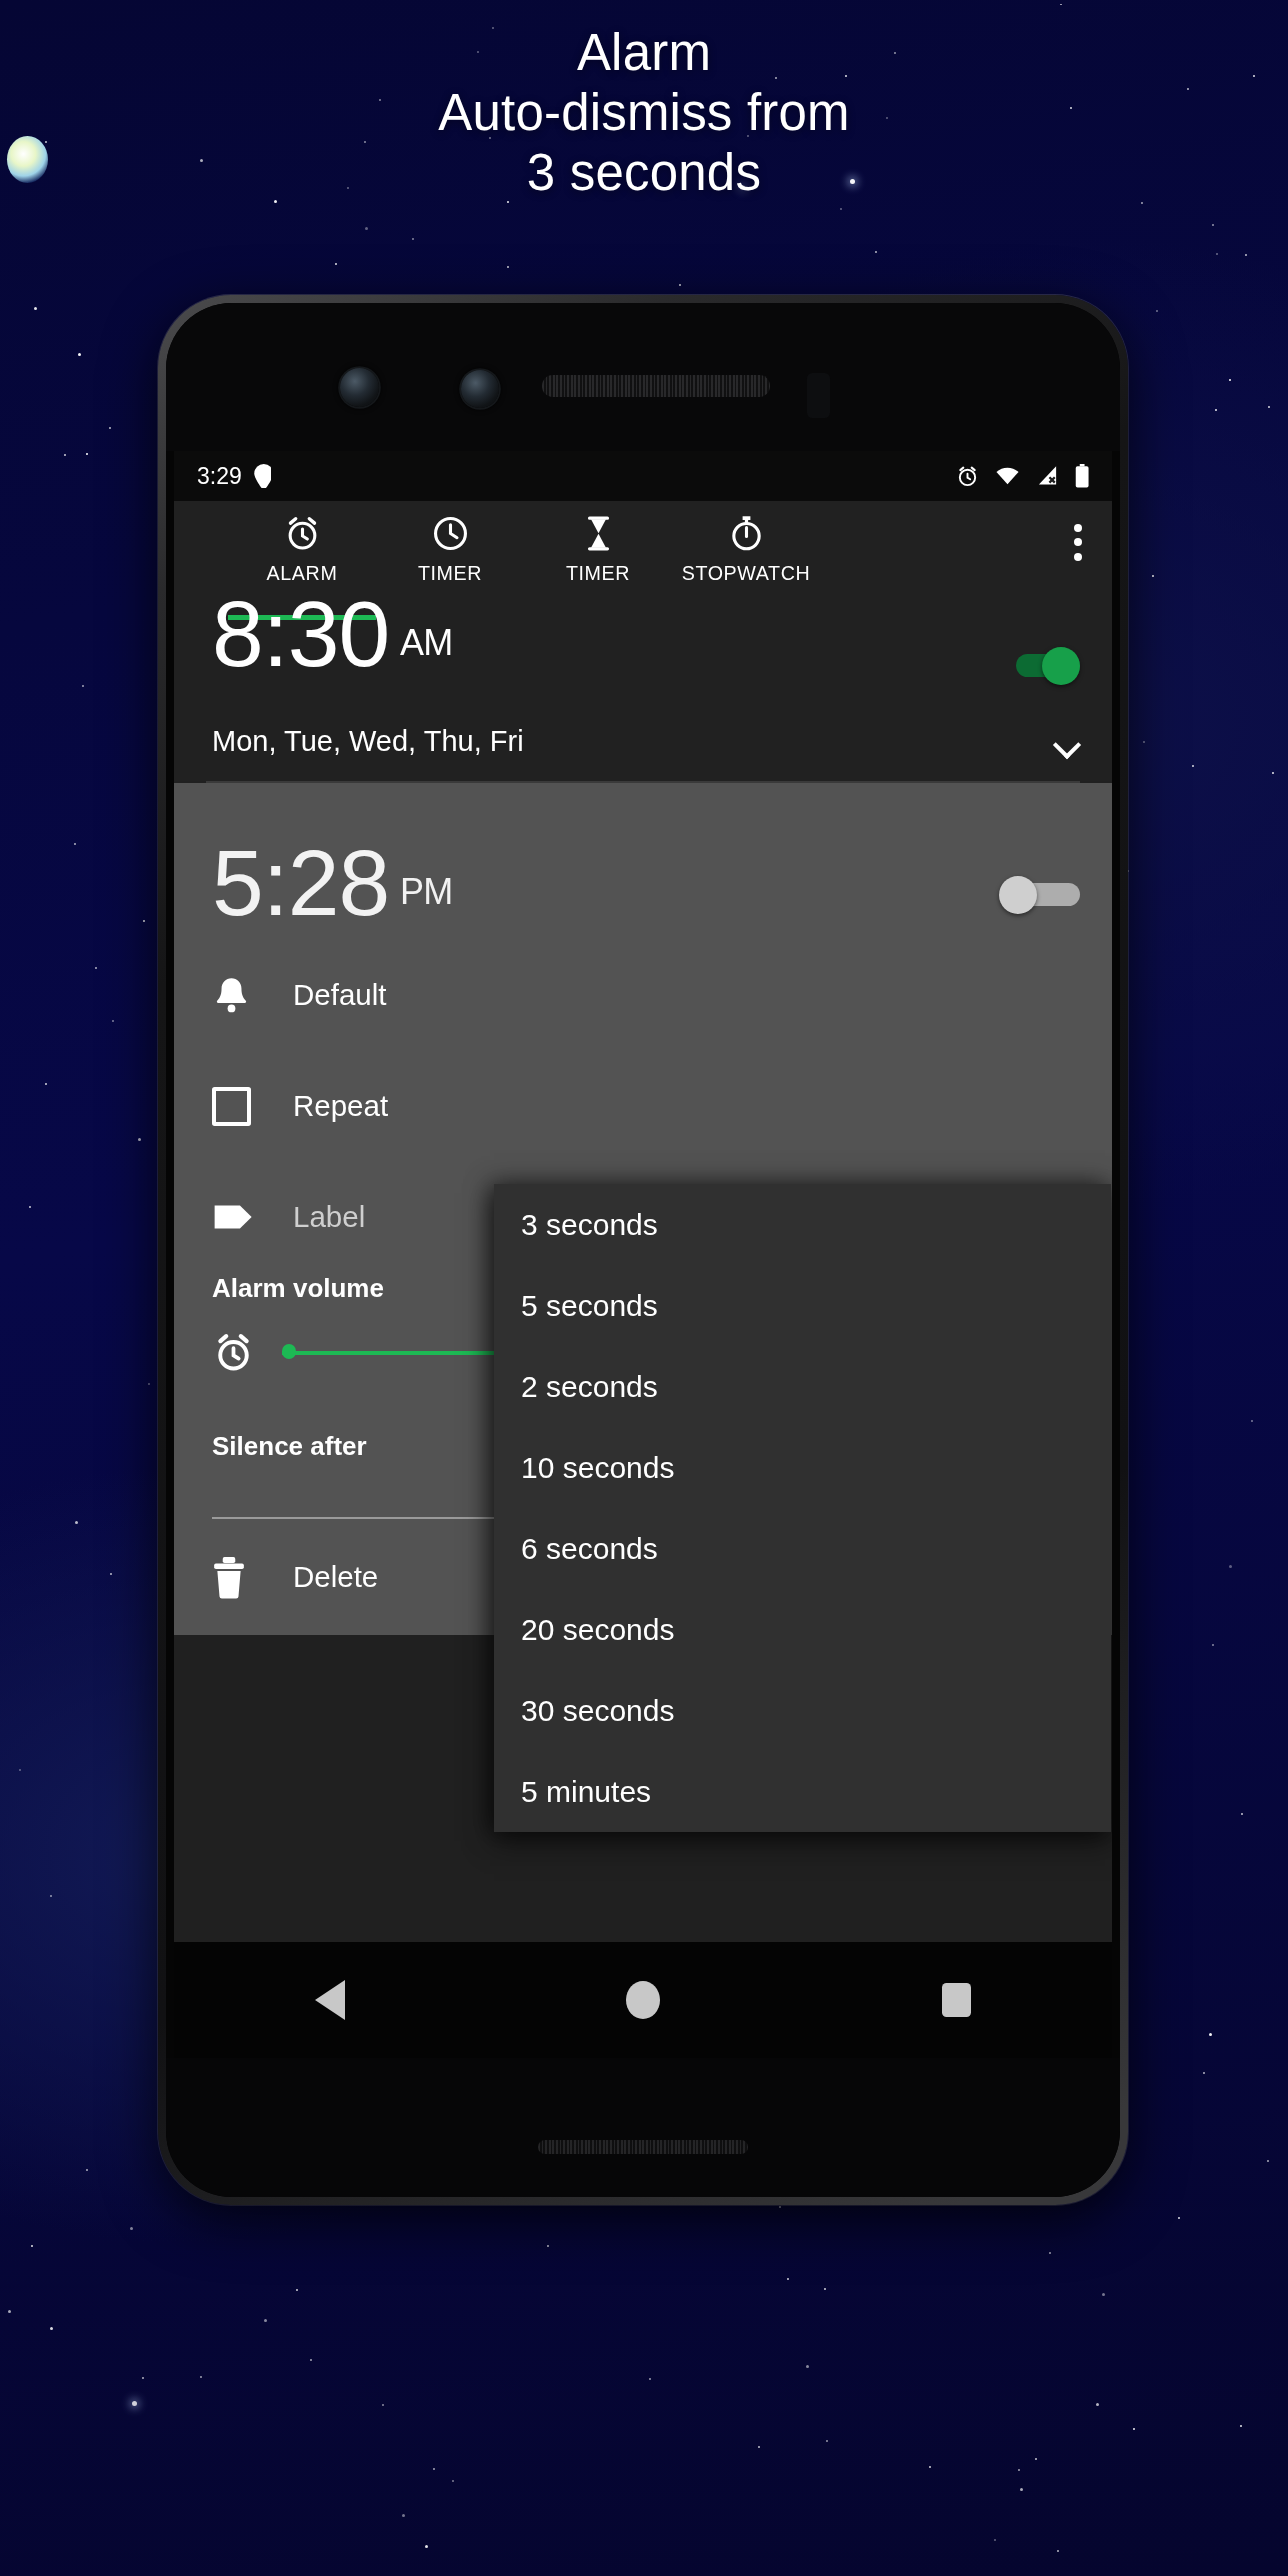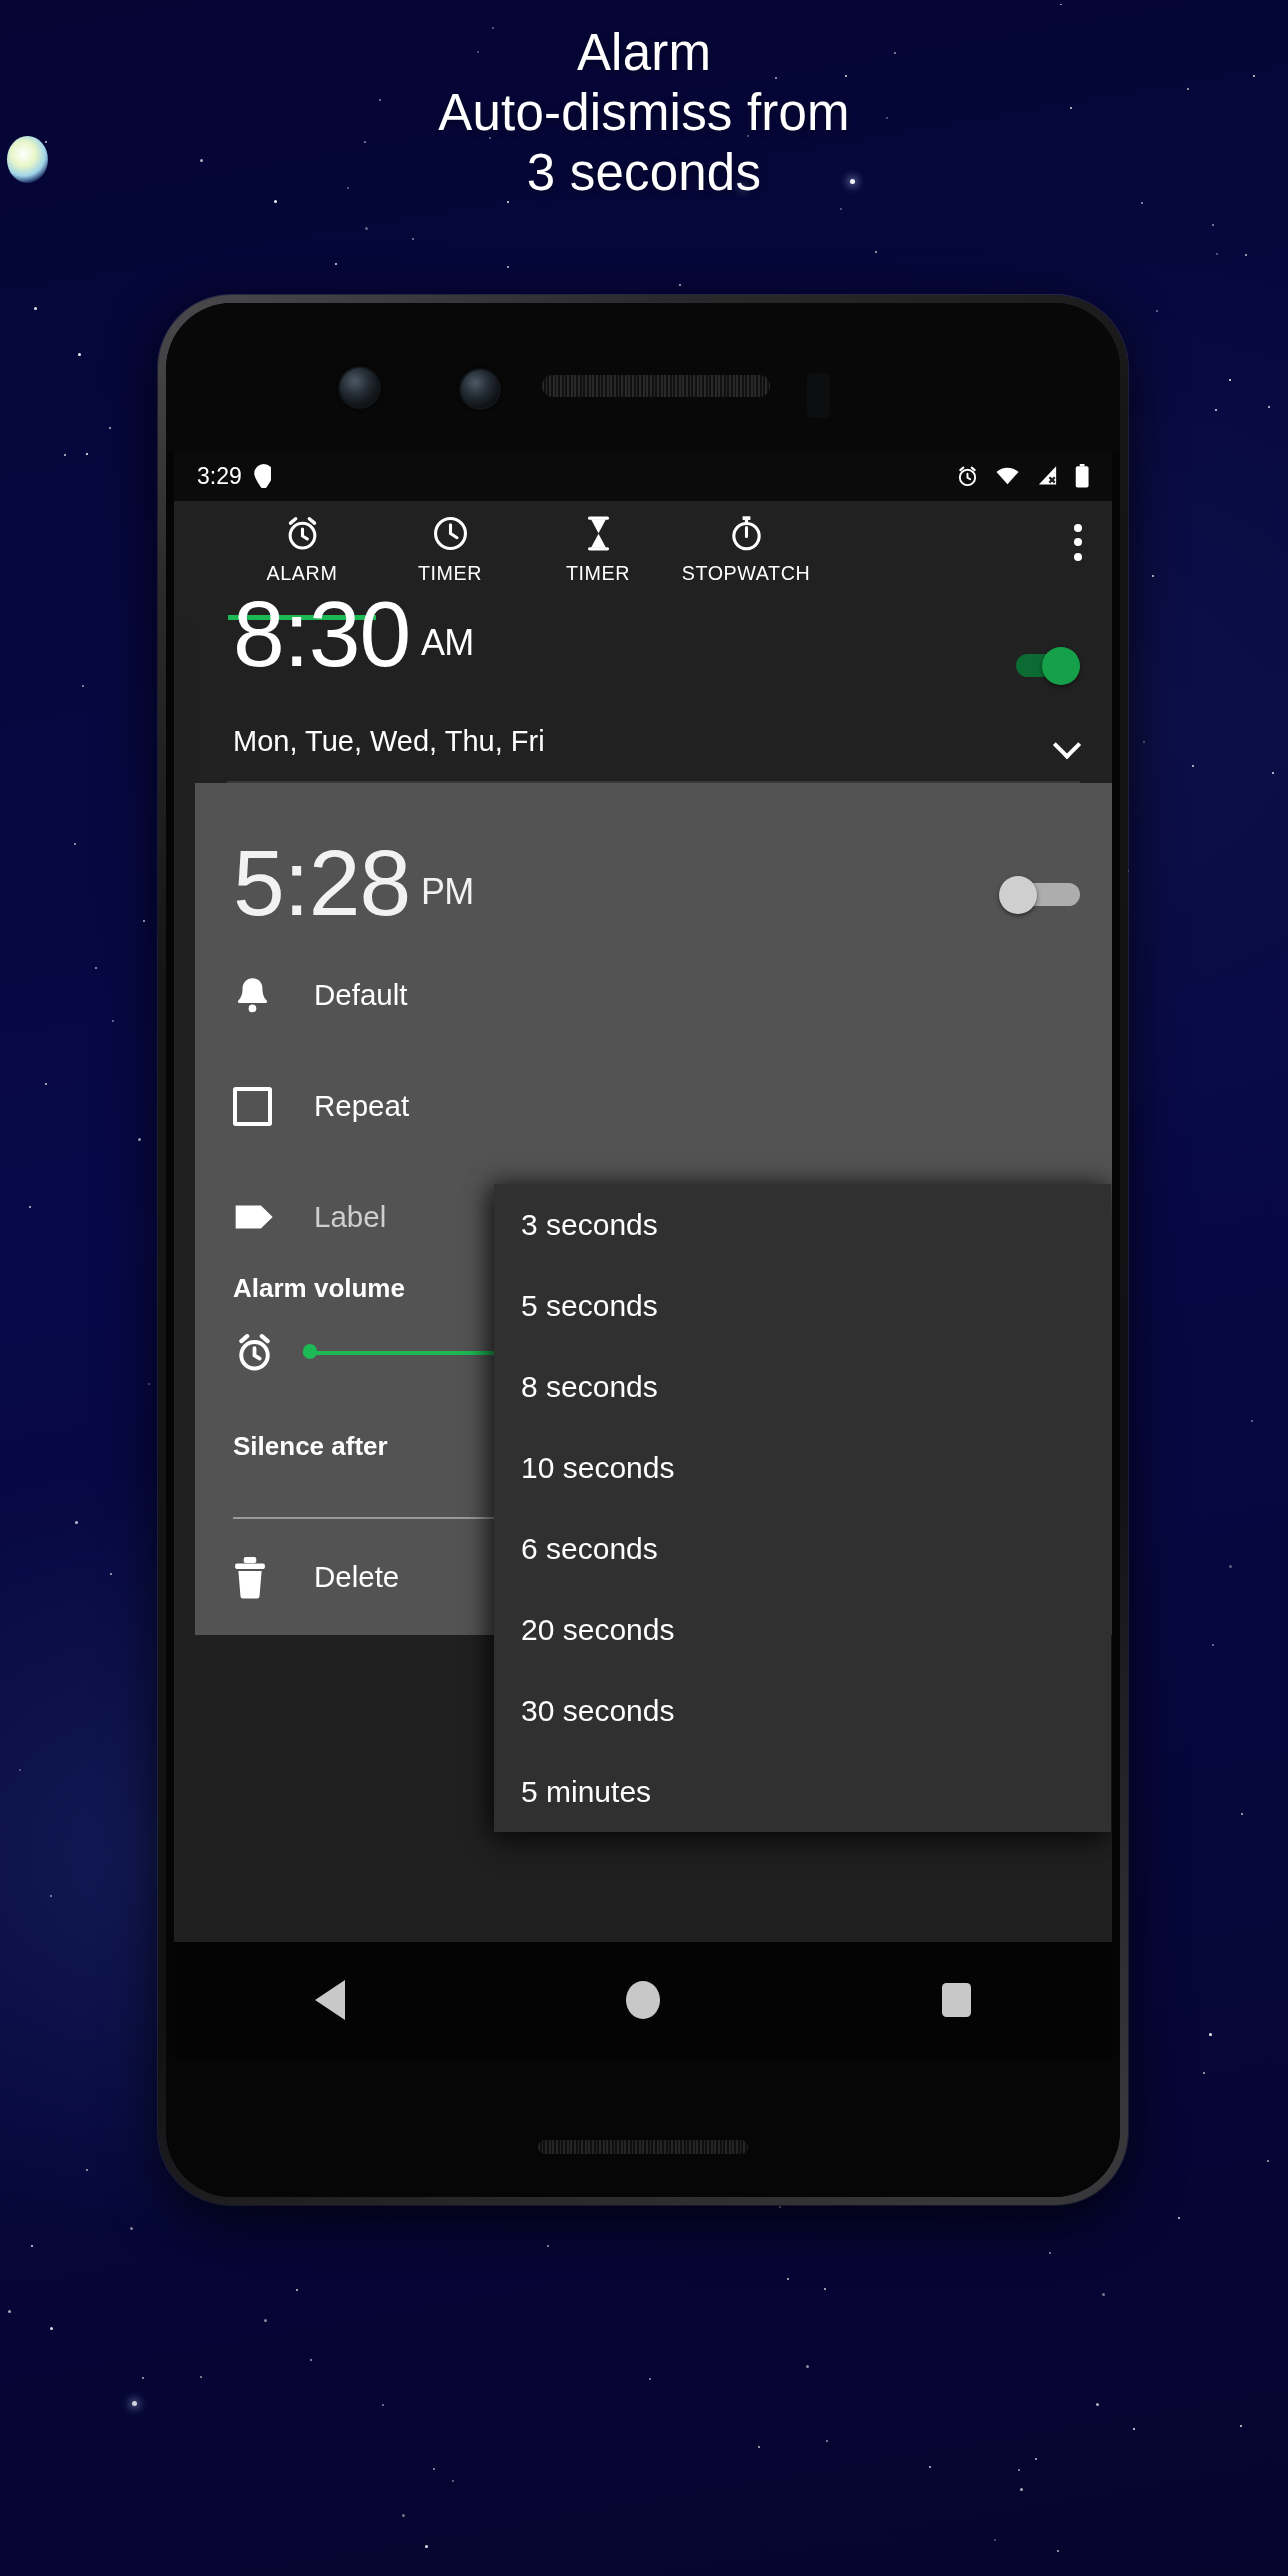--- a/index.html
+++ b/index.html
@@ -112,21 +112,21 @@
     position:absolute; right:30px; top:23px;
     display:flex; flex-direction:column; gap:6.3px; align-items:center;
   }
   #overflow span { width:8px; height:8px; border-radius:50%; background:#fff; display:block; }
   #tab-underline {
     position:absolute; left:54px; bottom:0;
     width:148px; height:5.4px; background:#1db954;
   }
 
   
-  #list { position:relative;padding-left:21px; }
+  #list { position:relative; }
   .alarm-card { position:relative; }
   #alarm1 { background:#212121; height:161px; position:relative; }
   .time-row { position:relative; height:107px; }
   .big-time {
     position:absolute; left:38px; top:-32px;
     font-size:93px; font-weight:300; color:#fff; letter-spacing:-0.9px;
     line-height:1;
   }
   .ampm { font-size:36px; font-weight:400; margin-left:10.7px; vertical-align:10.7px; }
   .toggle {
@@ -635,21 +635,21 @@
               </svg>
             </span>
             <span class="row-label">Delete</span>
           </div>
         </div>
       </div>
 
       <div id="dropdown">
         <div class="dd-item">3 seconds</div>
         <div class="dd-item">5 seconds</div>
-        <div class="dd-item">8 seconds</div>
+        <div class="dd-item">2 seconds</div>
         <div class="dd-item">10 seconds</div>
         <div class="dd-item">6 seconds</div>
         <div class="dd-item">20 seconds</div>
         <div class="dd-item">30 seconds</div>
         <div class="dd-item">5 minutes</div>
       </div>
 
     </div>
 
     <div id="navbar">

